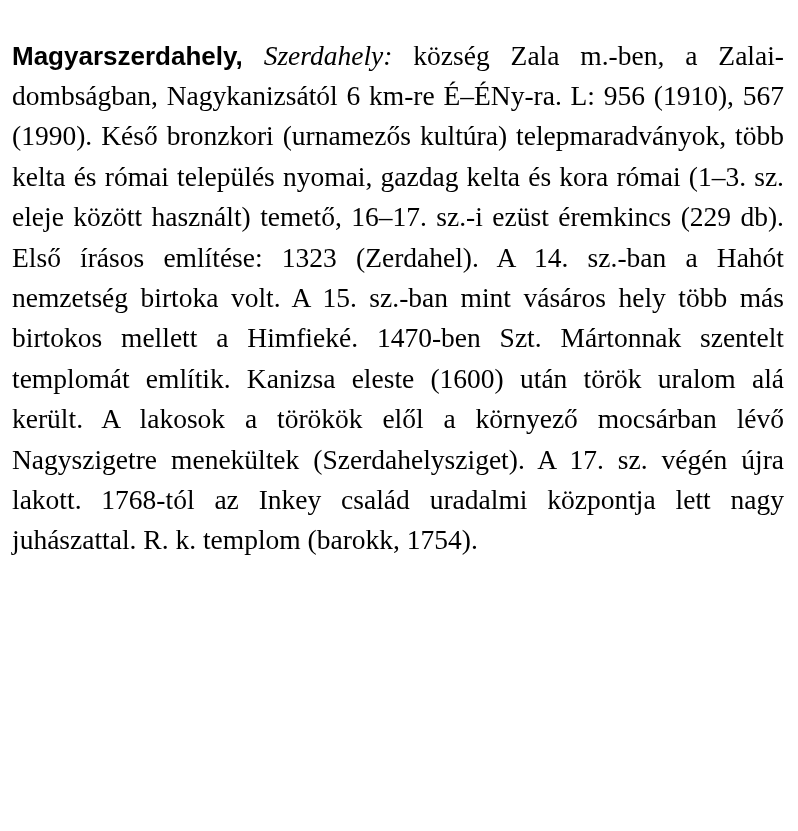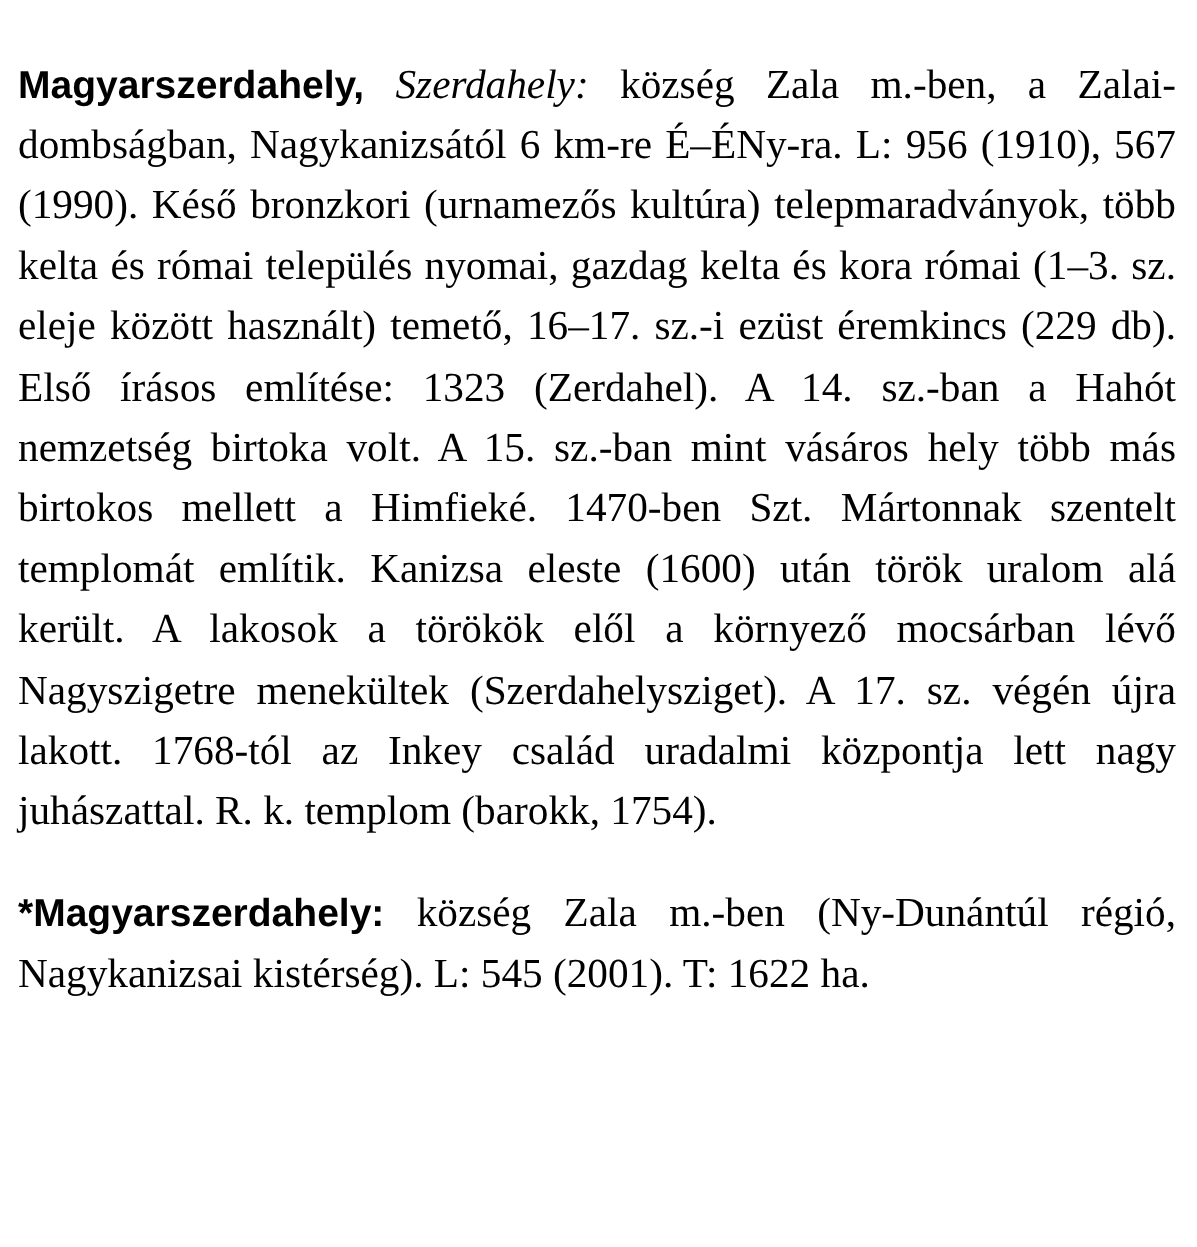--- a/index.html
+++ b/index.html
@@ -44,17 +44,14 @@
 </style>
 </head>
 <body>
 
 <div class="page">
 
   <p class="entry primary">
     <span class="headword">Magyarszerdahely,</span><span class="variant"> Szerdahely:</span><span class="body"> község Zala m.-ben, a Zalai-dombságban, Nagykanizsától 6 km-re É–ÉNy-ra. L: 956 (1910), 567 (1990). Késő bronzkori (urnamezős kultúra) telepmaradványok, több kelta és római település nyomai, gazdag kelta és kora római (1–3. sz. eleje között használt) temető, 16–17. sz.-i ezüst éremkincs (229 db). Első írásos említése: 1323 (Zerdahel). A 14. sz.-ban a Hahót nemzetség birtoka volt. A 15. sz.-ban mint vásáros hely több más birtokos mellett a Himfieké. 1470-ben Szt. Mártonnak szentelt templomát említik. Kanizsa eleste (1600) után török uralom alá került. A lakosok a törökök elől a környező mocsárban lévő Nagyszigetre menekültek (Szerdahelysziget). A 17. sz. végén újra lakott. 1768-tól az Inkey család uradalmi központja lett nagy juhászattal. R. k. templom (barokk, 1754).</span>
   </p>
 
-  <p class="entry secondary">
-    <span class="headword">*Magyarszerdahely:</span><span class="body"> község Zala m.-ben (Ny-Dunántúl régió, Nagykanizsai kistérség). L: 545 (2001). T: 1622 ha.</span>
-  </p>
 
 </div>
 
 </body></html>

